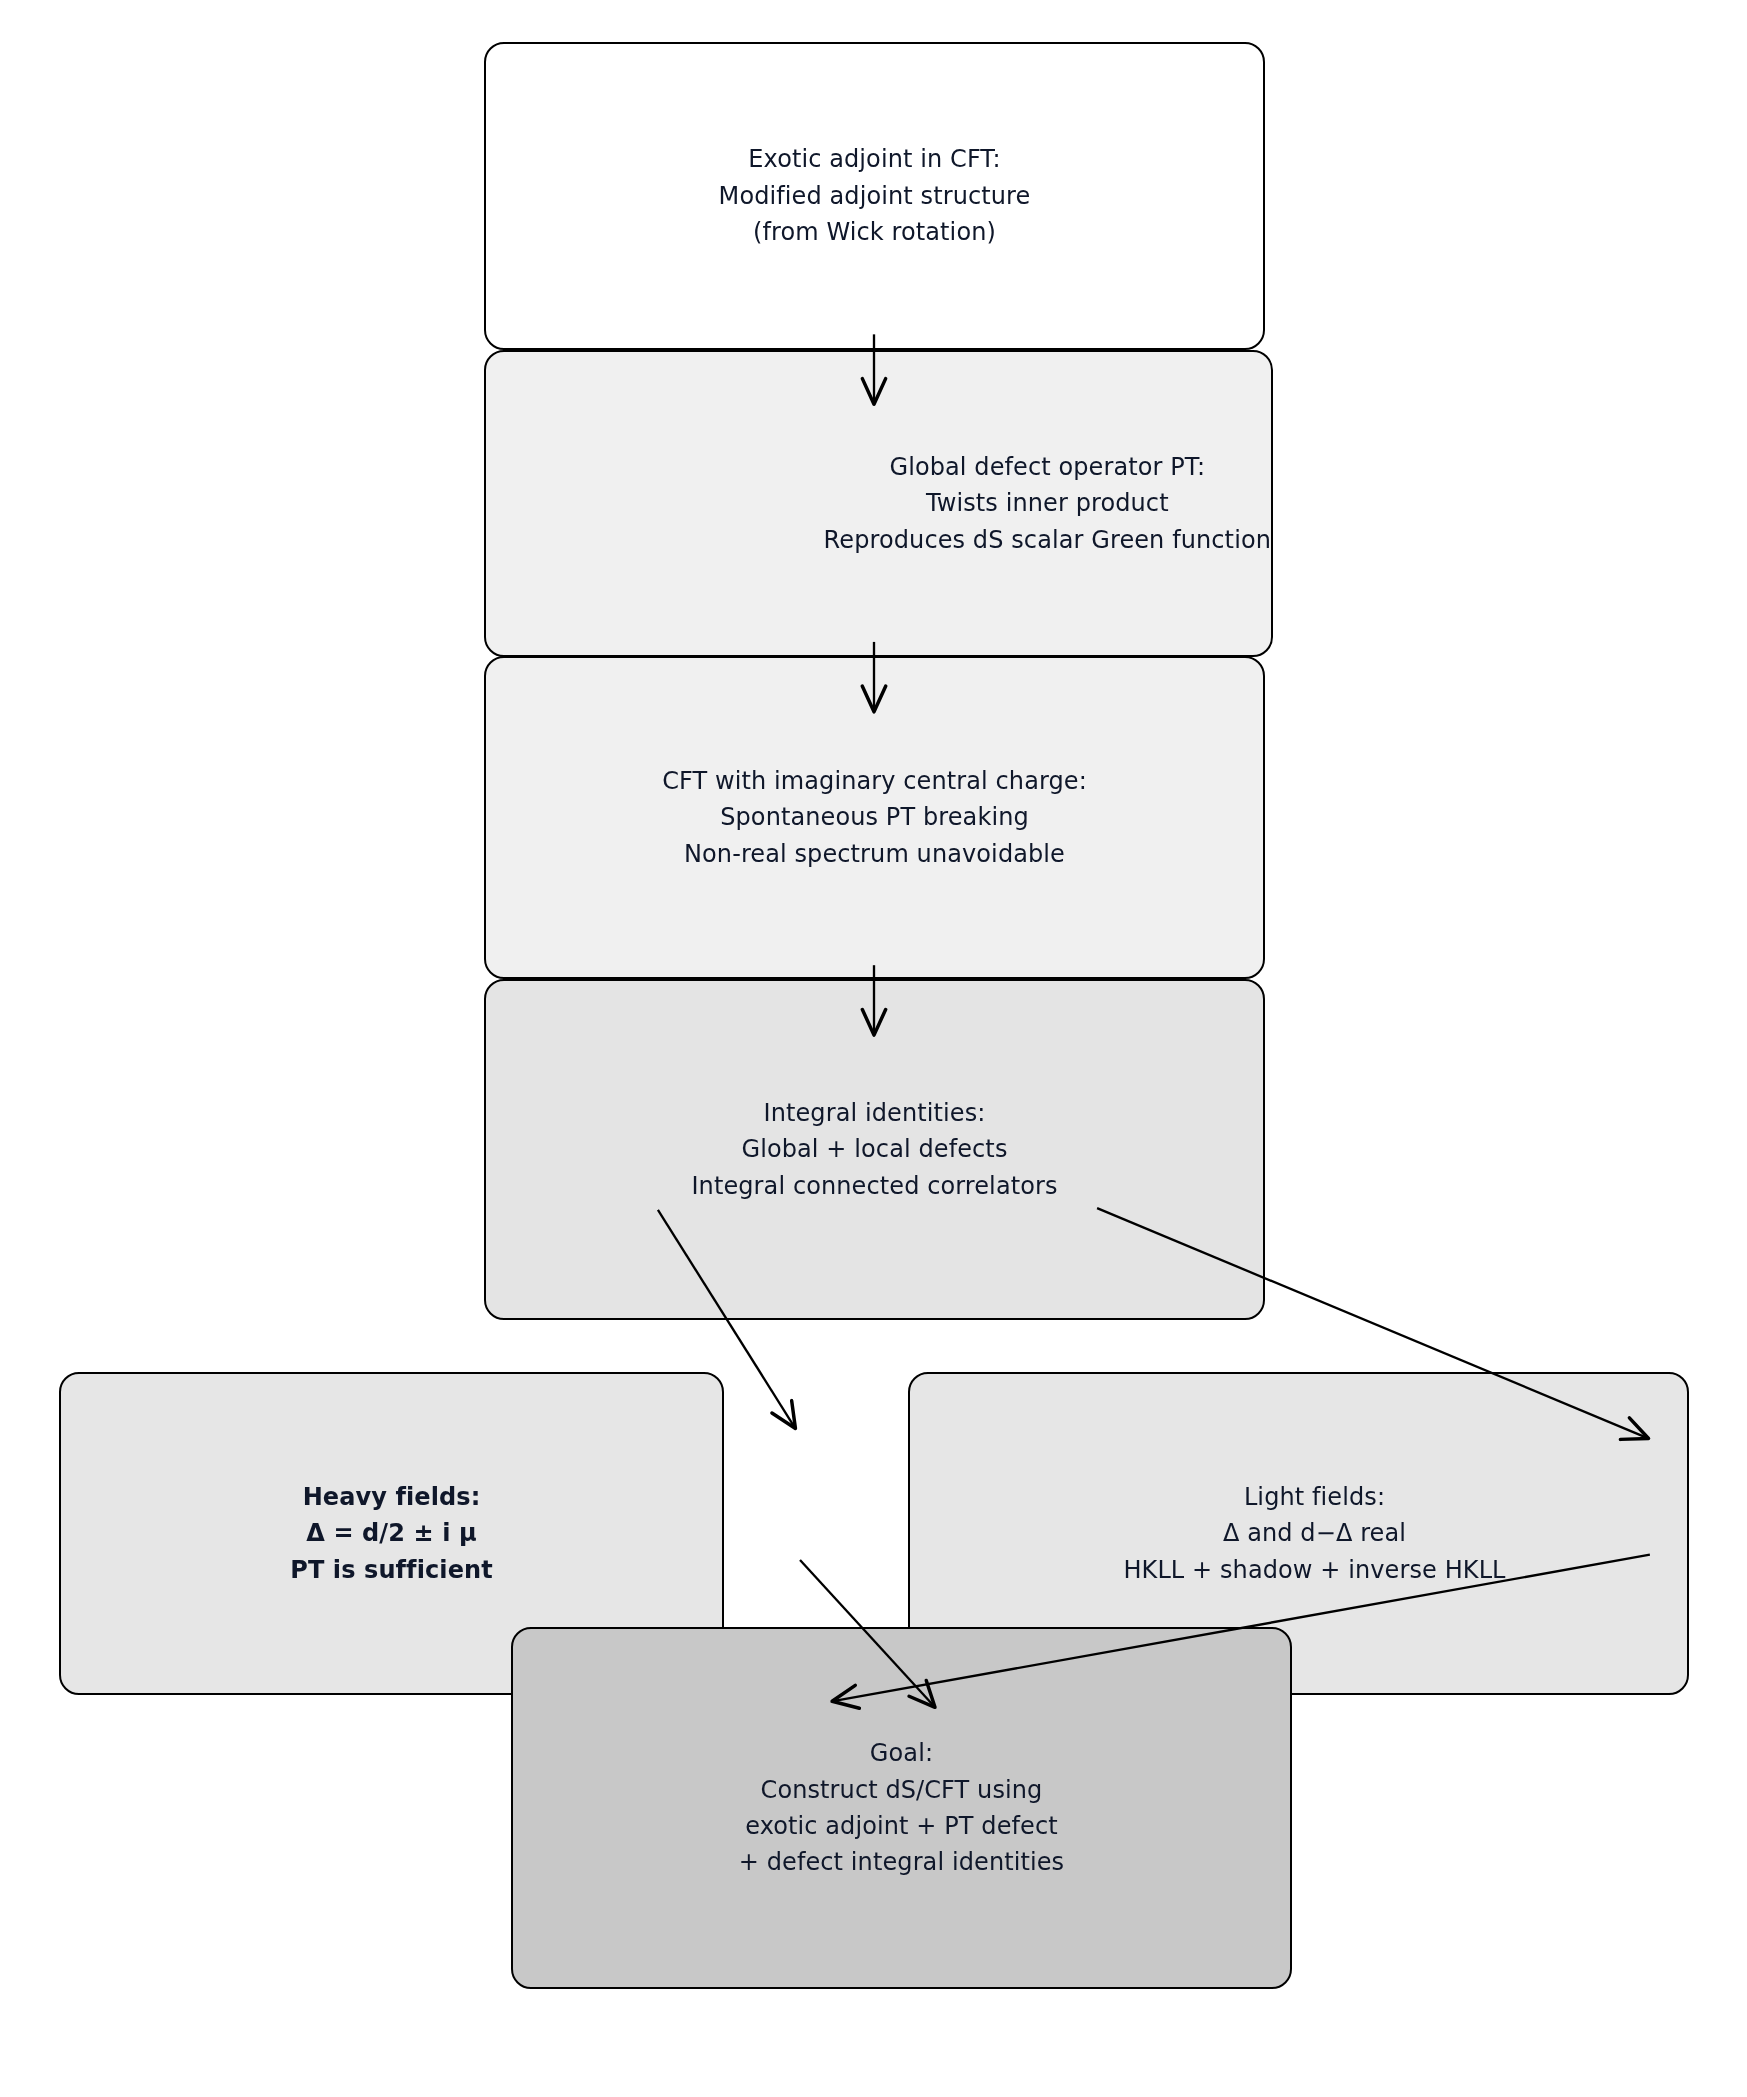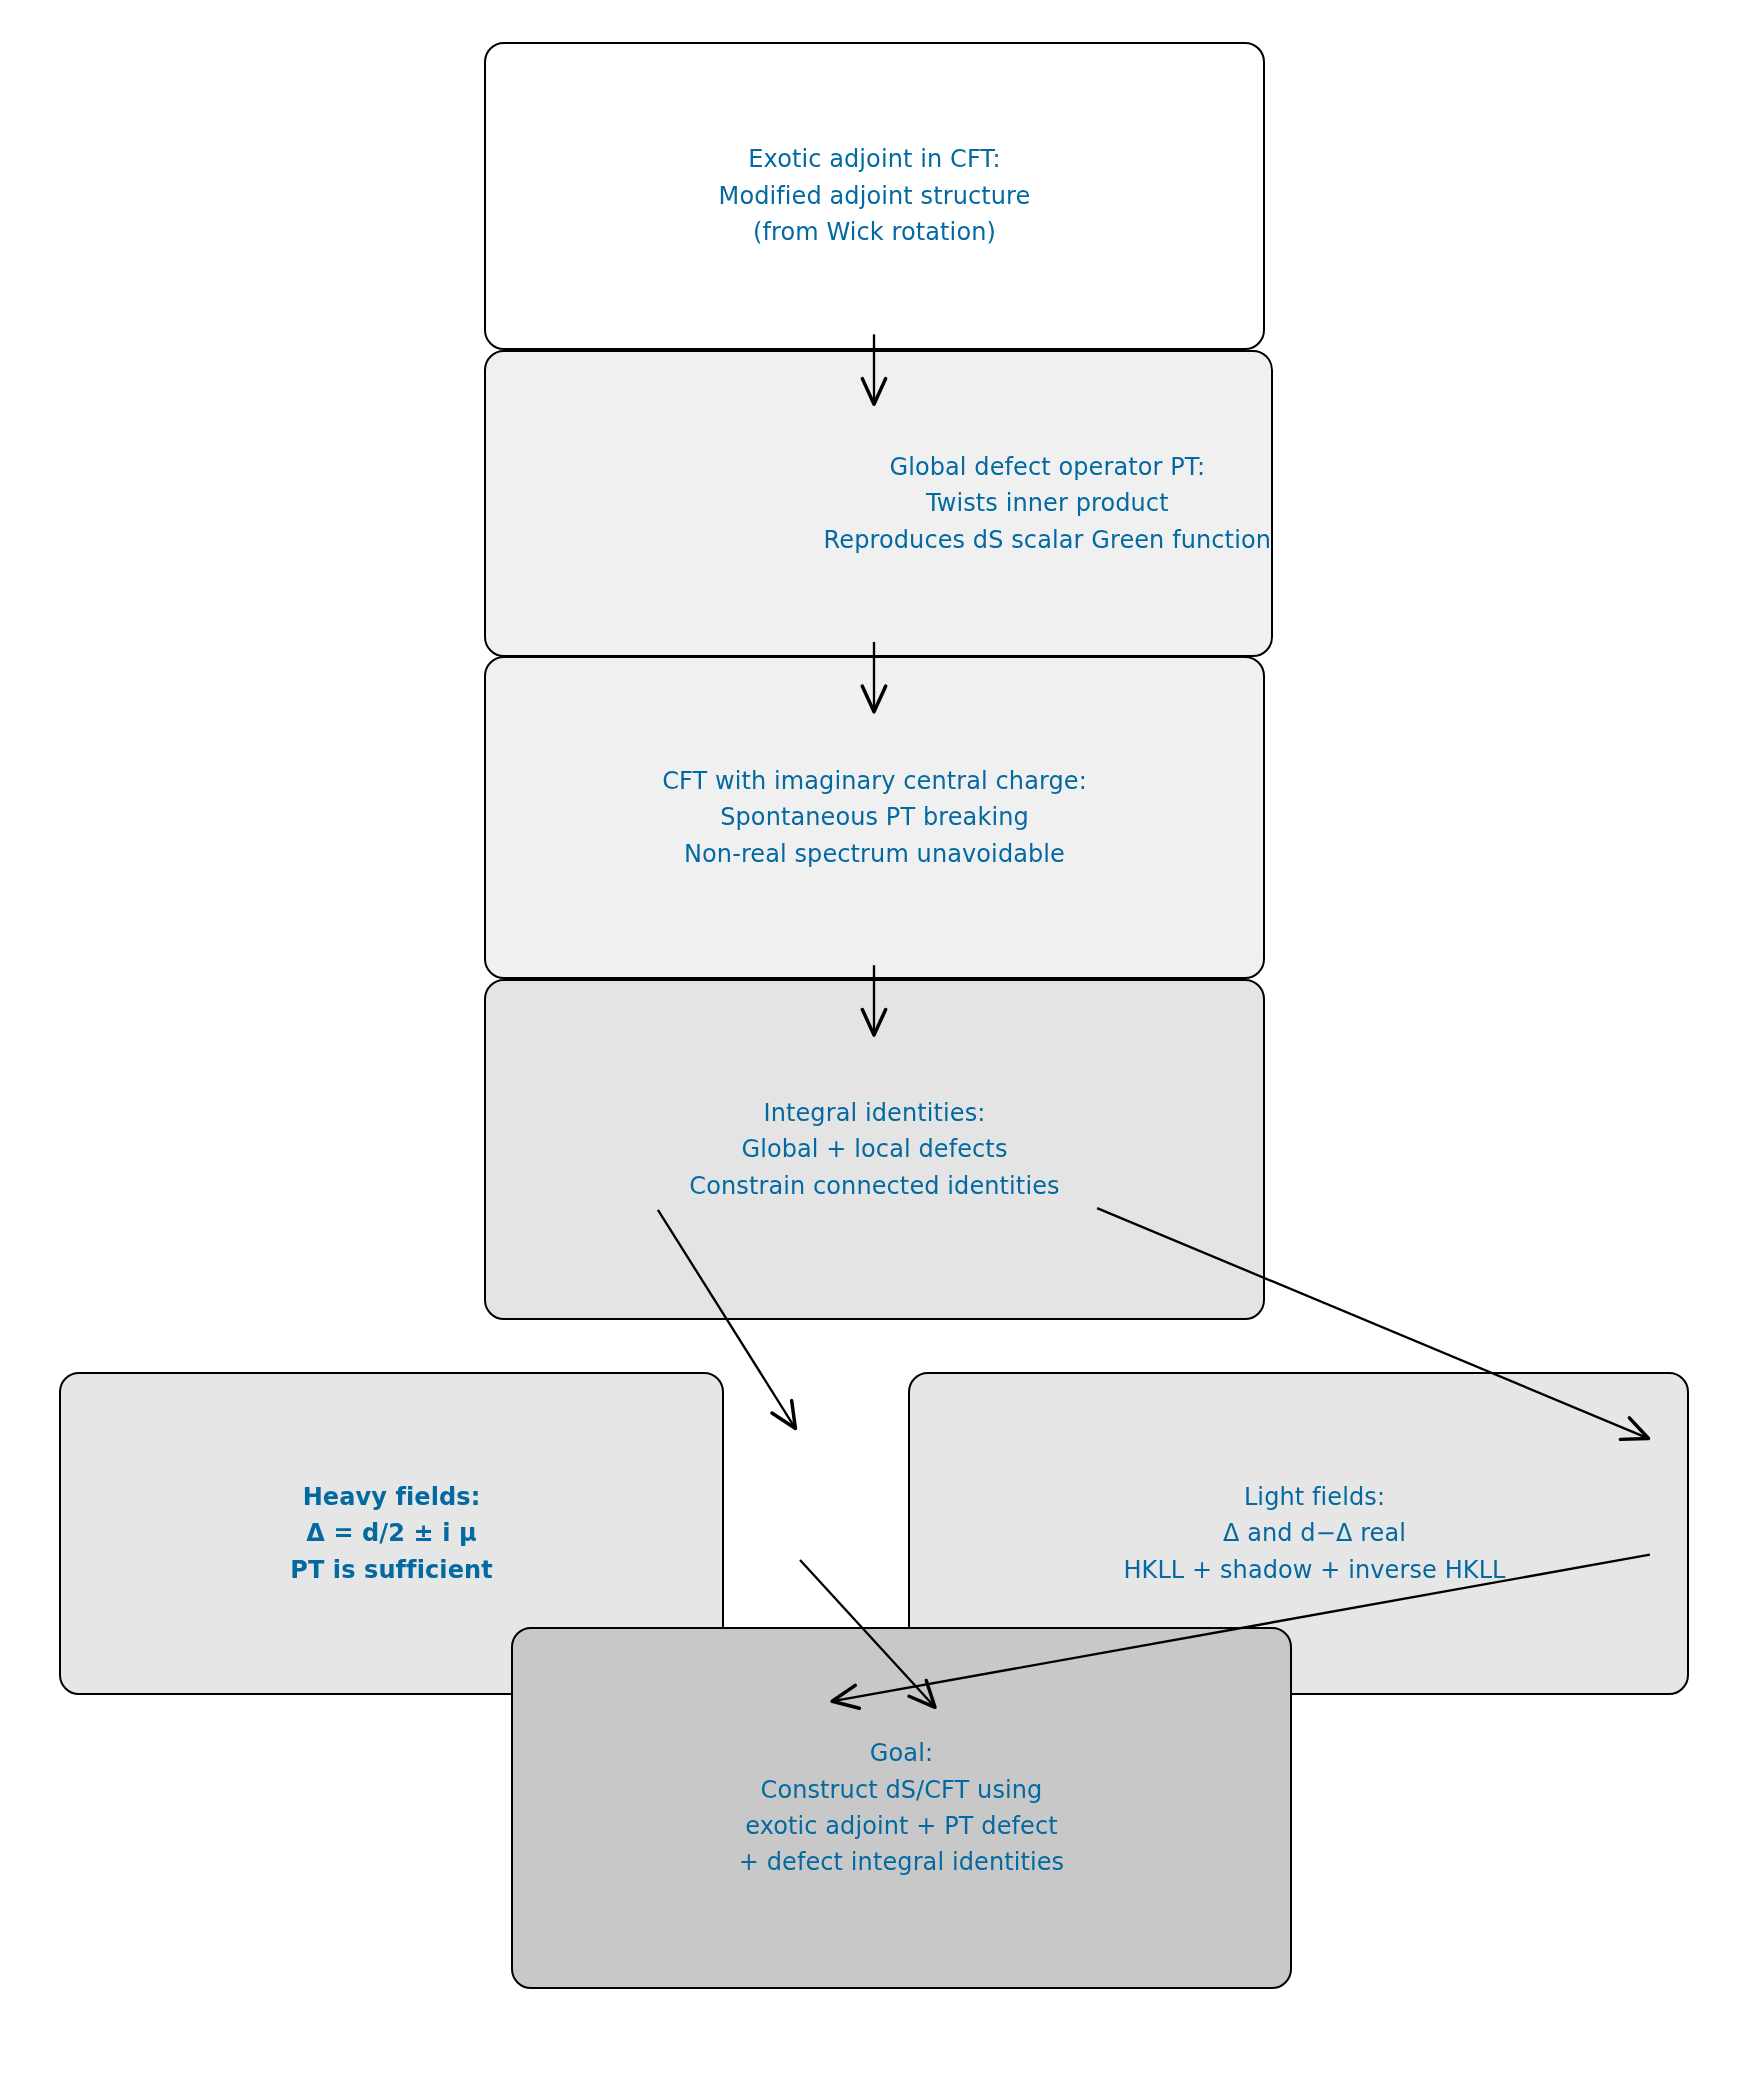--- a/index.html
+++ b/index.html
@@ -17,21 +17,21 @@
   }
   .node {
     position: absolute;
     box-sizing: border-box;
     border: 2.9px solid #000000;
     border-radius: 20px;
     display: flex;
     align-items: center;
     justify-content: center;
     text-align: center;
-    color: #0369a1;
+    color: #0f172a;
     font-size: 24px;
     line-height: 1.52;
     white-space: pre-line;
     letter-spacing: 0.1px;
   }
   #n1 { left: 484px;  top: 42px;   width: 781px; height: 308px;  background: #ffffff; z-index: 6; }
   #n2 { left: 484px;  top: 350px;  width: 789px; height: 307px;  background: #f0f0f0; z-index: 5; justify-content: flex-end; }
   #n3 { left: 484px;  top: 656px; width: 781px; height: 323px;  background: #f0f0f0; z-index: 4; }
   #n4 { left: 484px;  top: 979px; width: 781px; height: 341px;  background: #e4e4e4; z-index: 3; }
   #n5 { left: 59px;  top: 1372px; width: 665px; height: 323px;  background: #e6e6e6; z-index: 2; font-weight: bold; }
@@ -93,21 +93,21 @@
   <div class="node" id="n2"><span class="node-text">Global defect operator PT:
 Twists inner product
 Reproduces dS scalar Green function</span></div>
 
   <div class="node" id="n3"><span class="node-text">CFT with imaginary central charge:
 Spontaneous PT breaking
 Non-real spectrum unavoidable</span></div>
 
   <div class="node" id="n4"><span class="node-text">Integral identities:
 Global + local defects
-Constrain connected identities</span></div>
+Integral connected correlators</span></div>
 
   <div class="node" id="n5"><span class="node-text">Heavy fields:
 Δ = d/2 ± i μ
 PT is sufficient</span></div>
 
   <div class="node" id="n6"><span class="node-text">Light fields:
 Δ and d−Δ real
 HKLL + shadow + inverse HKLL</span></div>
 
   <svg id="edges-top" viewBox="0 0 3000 3600">

